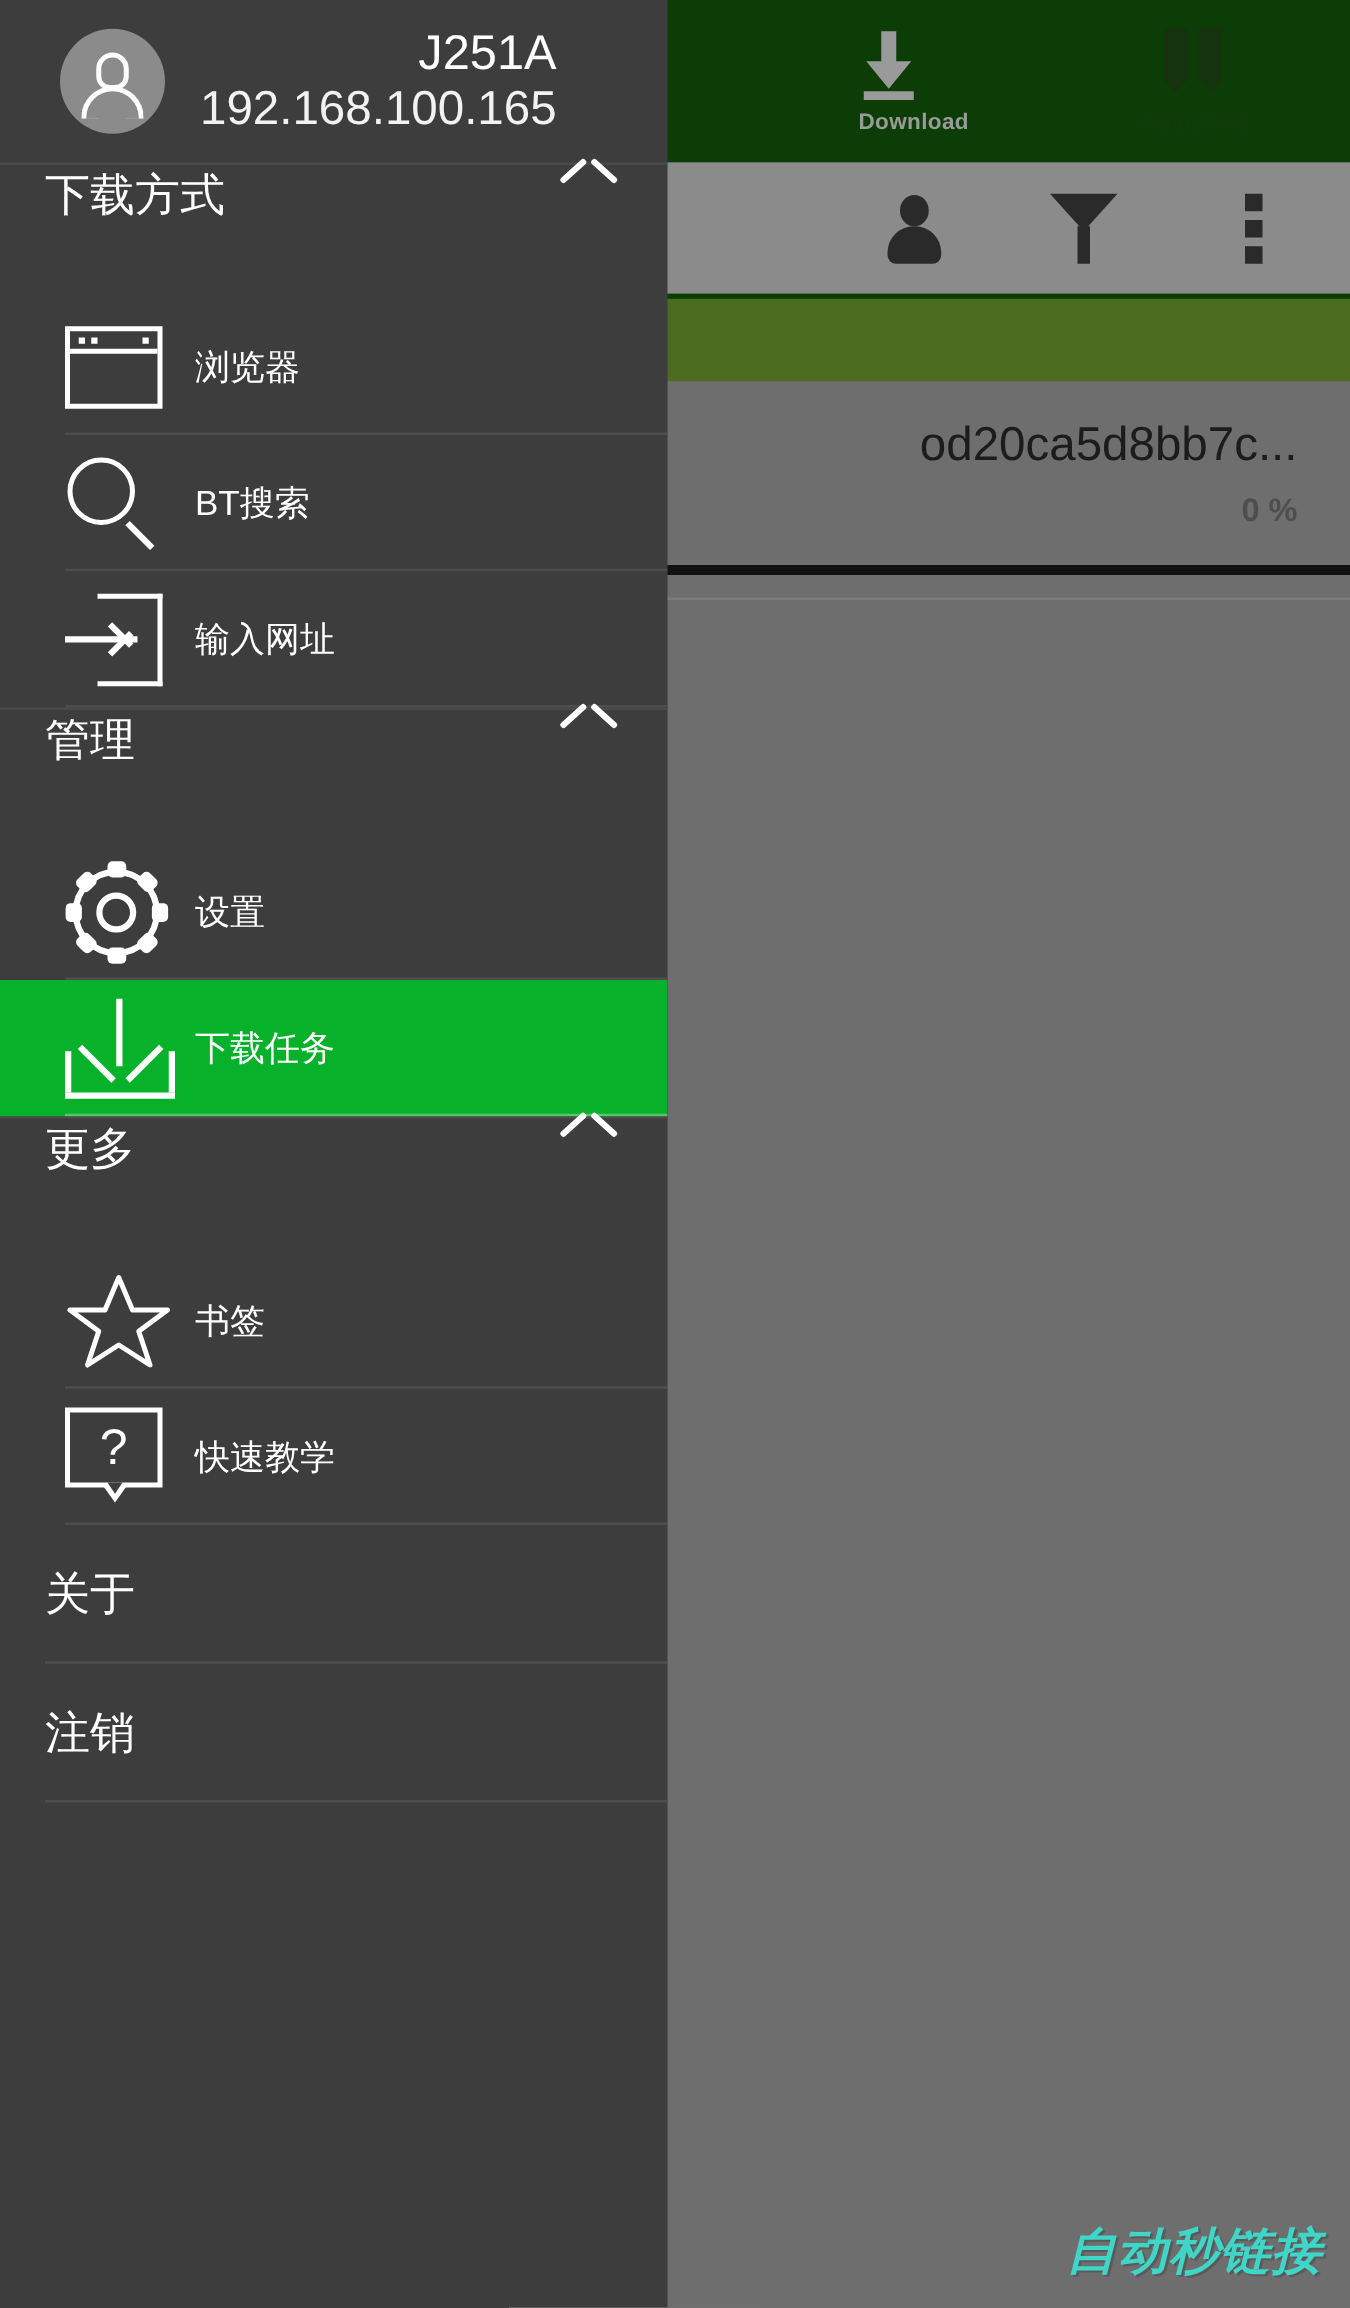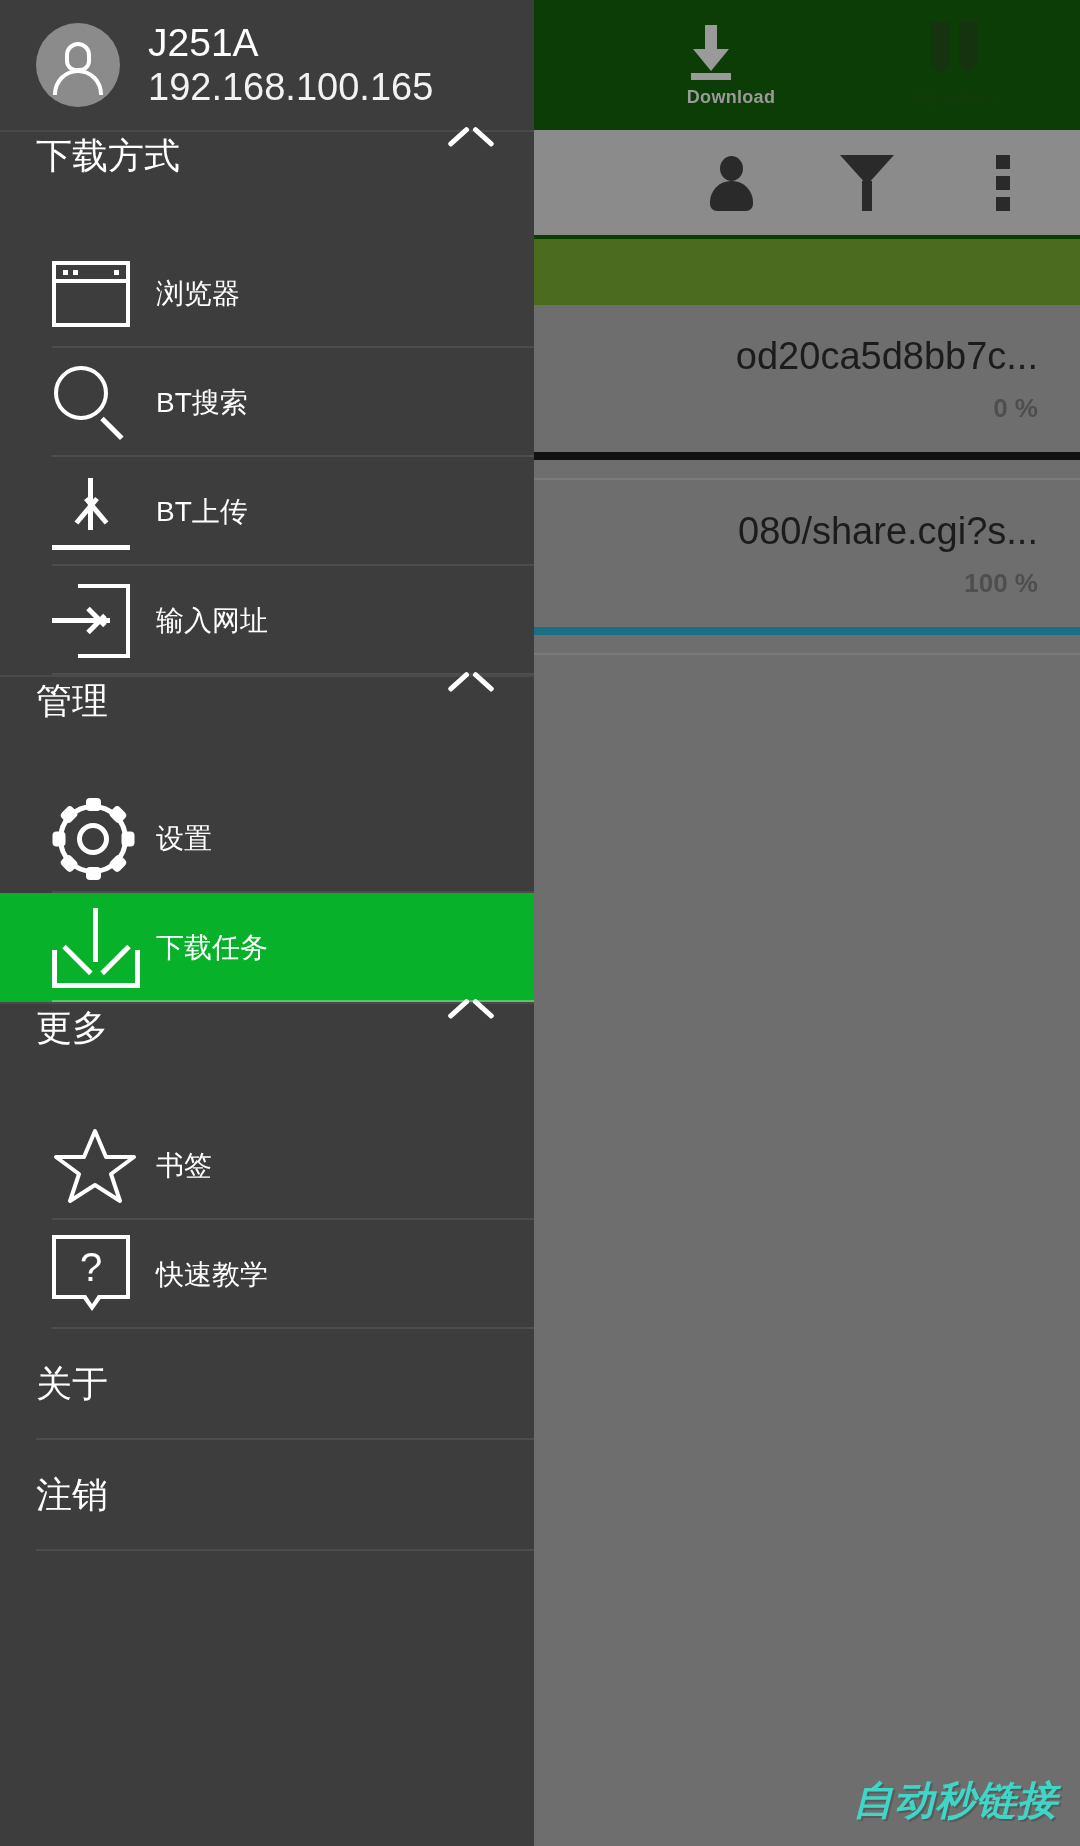--- a/index.html
+++ b/index.html
@@ -85,21 +85,21 @@
     text-shadow:2px 2px 0 rgba(0,0,0,.18);
     font-family:"DejaVu Sans",sans-serif;
   }
 
   
   .drawer {
     position:absolute; left:0; top:0; width:534px; height:1846px;
     background:#3d3d3d; overflow:hidden;
   }
   .drawer-header {
-    height:130px; display:flex; align-items:center; padding-left:36px; gap:28px;
+    height:130px; display:flex; align-items:center; padding-left:48px; gap:28px;text-align:right;
   }
   .avatar {
     width:84px; height:84px; border-radius:50%; background:#8b8b8b;
     position:relative; flex:none;
   }
   .avatar .ah {
     position:absolute; left:29px; top:19px; width:26px; height:30px;
     border:4px solid #fff; border-radius:13px 13px 11px 11px; box-sizing:border-box;
   }
   .avatar .ab {
@@ -269,27 +269,20 @@
     <div class="bg-list">
 
       <div class="bg-item">
         <div class="bg-item-title">od20ca5d8bb7c...</div>
         <div class="bg-item-pct">0 %</div>
         <div class="bg-item-track">
           <div class="bg-item-fill" style="background:#111111;"></div>
         </div>
       </div>
 
-      <div class="bg-item">
-        <div class="bg-item-title">080/share.cgi?s...</div>
-        <div class="bg-item-pct">100 %</div>
-        <div class="bg-item-track">
-          <div class="bg-item-fill" style="background:#1a6e85;"></div>
-        </div>
-      </div>
 
     </div>
 
     <div class="watermark">自动秒链接</div>
   </div>
 
   <div class="drawer">
 
     <div class="drawer-header">
       <div class="avatar">
@@ -322,31 +315,20 @@
     <div class="nav-item">
       <div class="nav-icon">
           <div class="g g-search">
         <i class="ring"></i>
             <i class="hdl"></i>
       </div>
         </div>
       <div class="nav-label">BT搜索</div>
     </div>
 
-    <div class="nav-item">
-      <div class="nav-icon">
-          <div class="g g-upload">
-        <i class="stem"></i>
-            <i class="a1"></i>
-            <i class="a2"></i>
-            <i class="base"></i>
-      </div>
-        </div>
-      <div class="nav-label">BT上传</div>
-    </div>
 
     <div class="nav-item">
       <div class="nav-icon">
           <div class="g g-url">
         <i class="box"></i>
             <i class="cover"></i>
             <i class="line"></i>
             <i class="h1"></i>
             <i class="h2"></i>
       </div>

